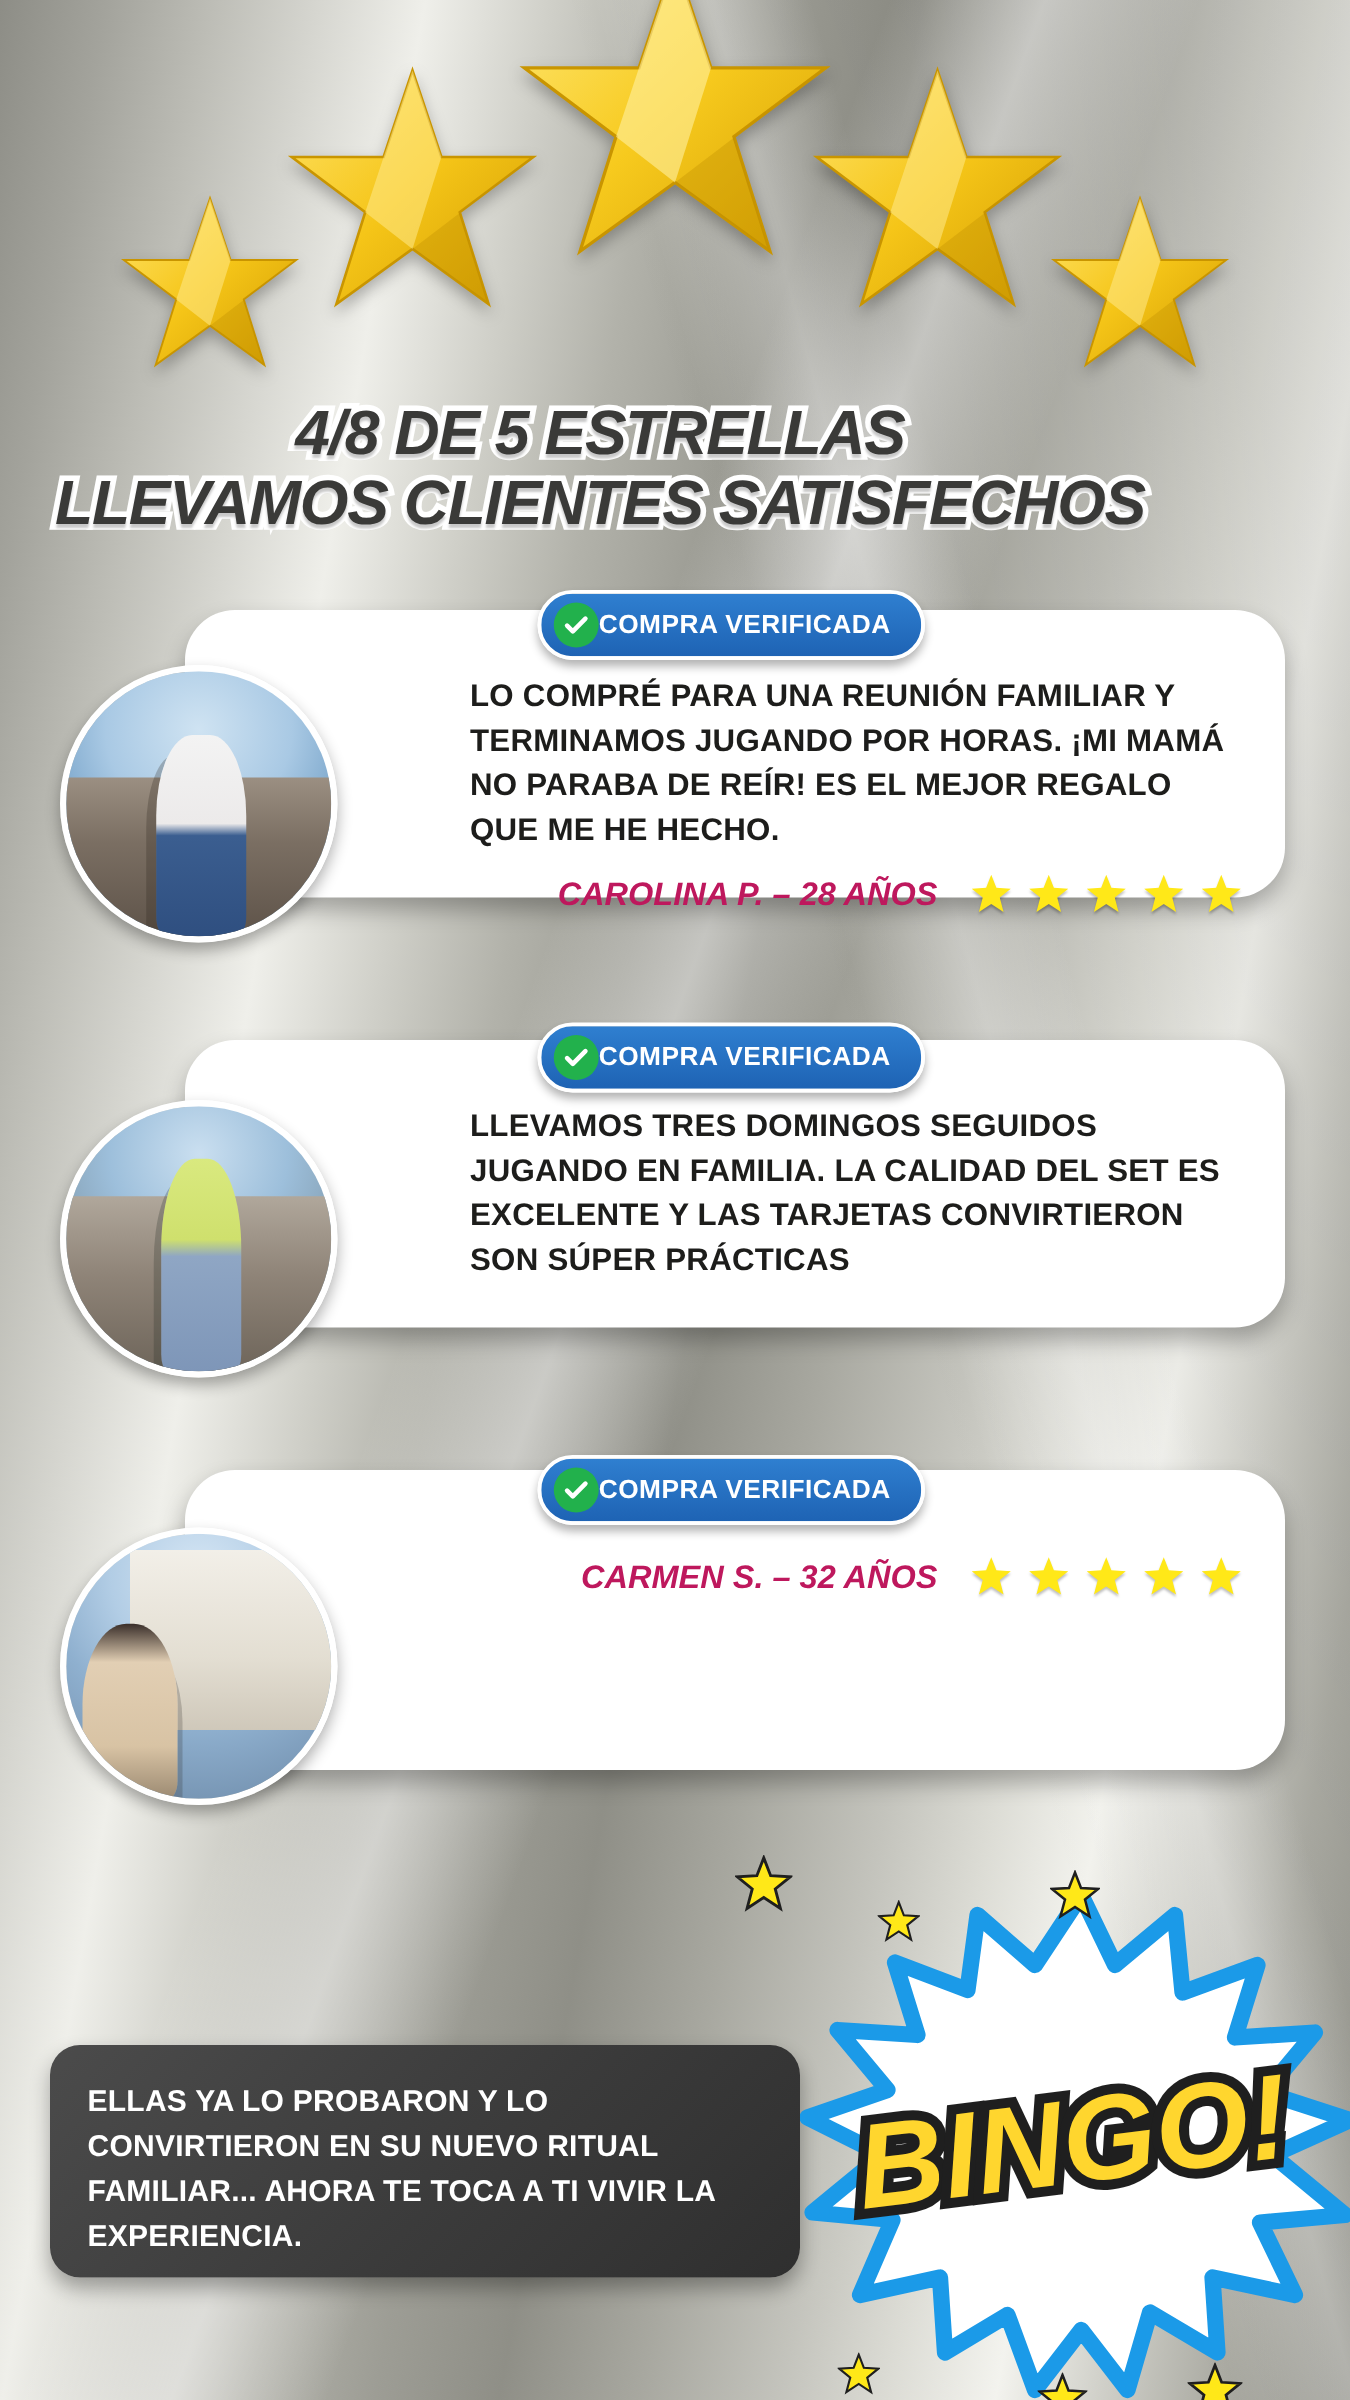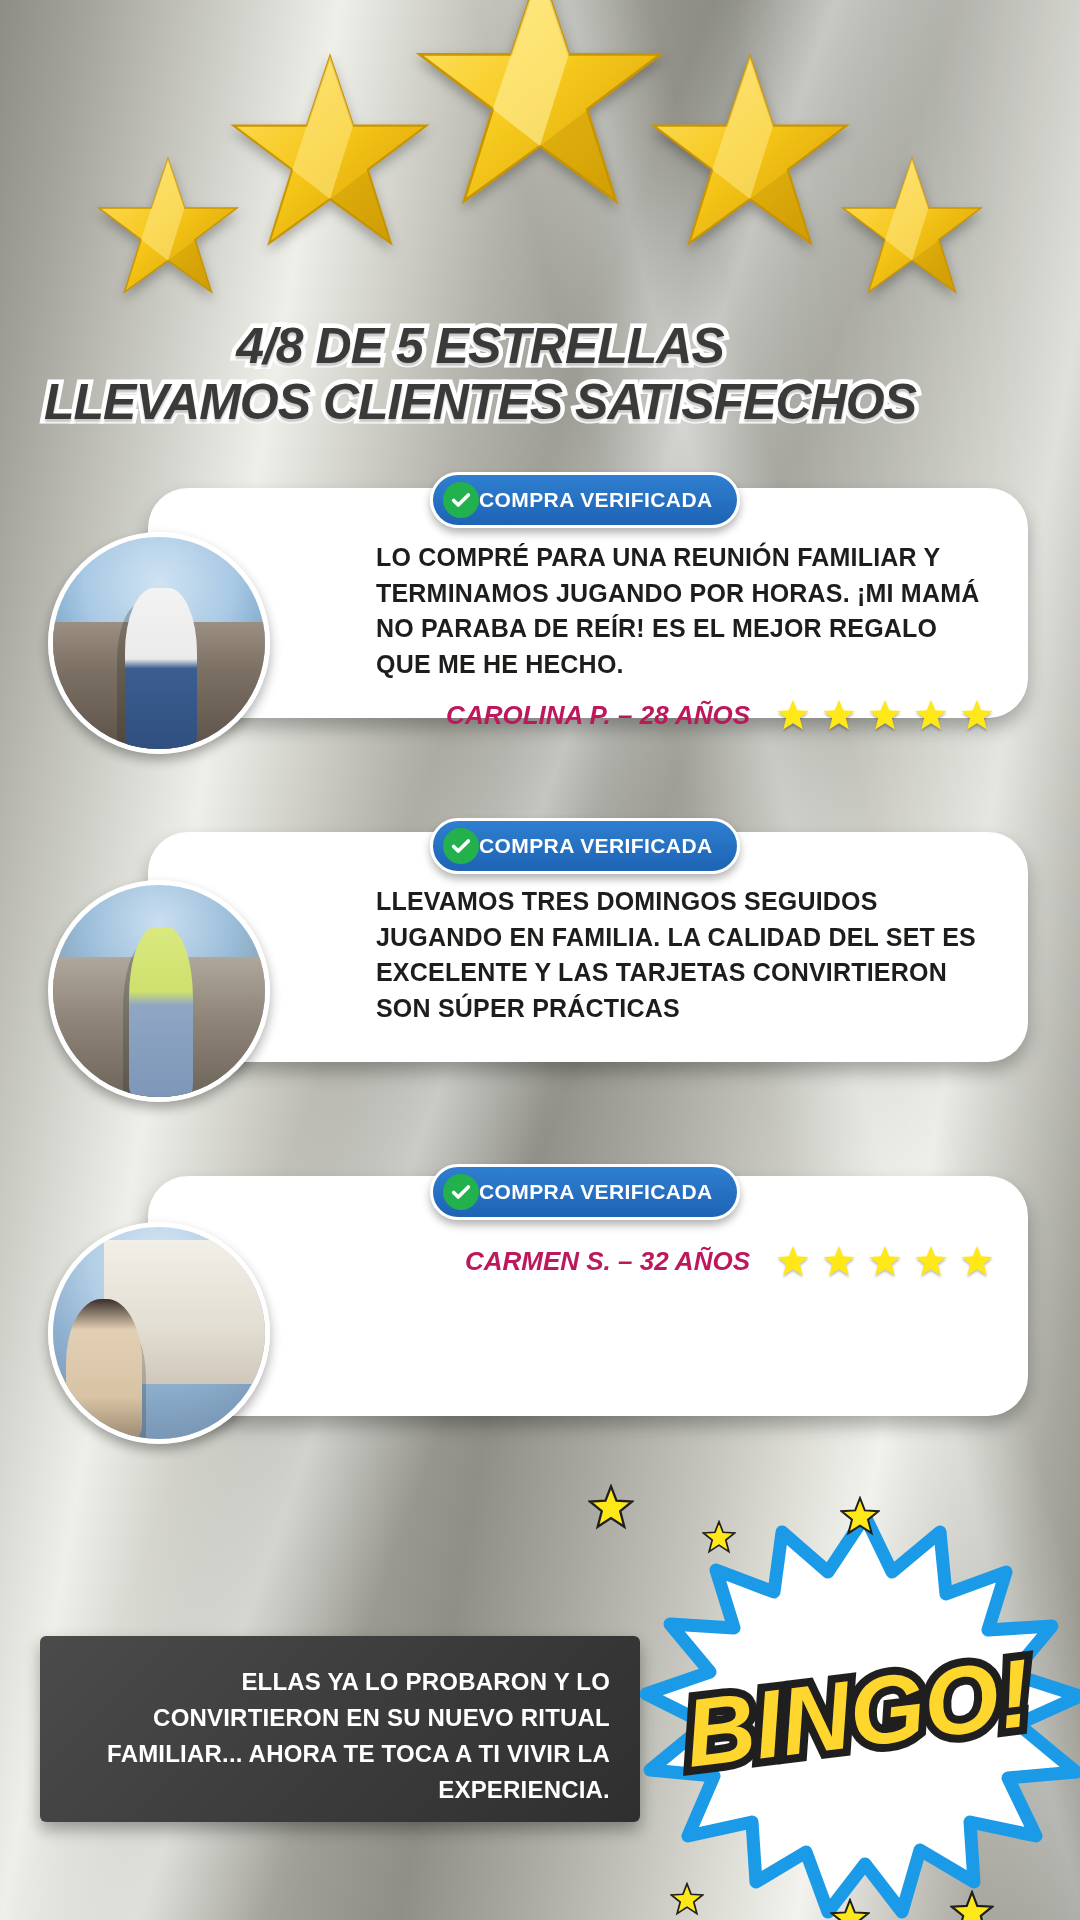--- a/index.html
+++ b/index.html
@@ -222,25 +222,24 @@
   .ministars svg { display: block; filter: drop-shadow(0 2px 1px rgba(0,0,0,0.25)); }
 
   
   .footer-box {
     position: absolute;
     left: 40px;
     top: 1636px;
     width: 600px;
     height: 186px;
     background: linear-gradient(135deg, #4b4b4b 0%, #3b3b3b 55%, #2f2f2f 100%);
-    border-radius: 6px;
+    border-radius: 24px;
     box-shadow: 0 8px 16px rgba(0,0,0,0.32);
     padding: 28px 30px;
     z-index: 4;
-    text-align: right;
   }
   .footer-text {
     color: #ffffff;
     font-weight: bold;
     font-size: 24px;
     line-height: 1.5;
     letter-spacing: 0.2px;
   }
 
   

